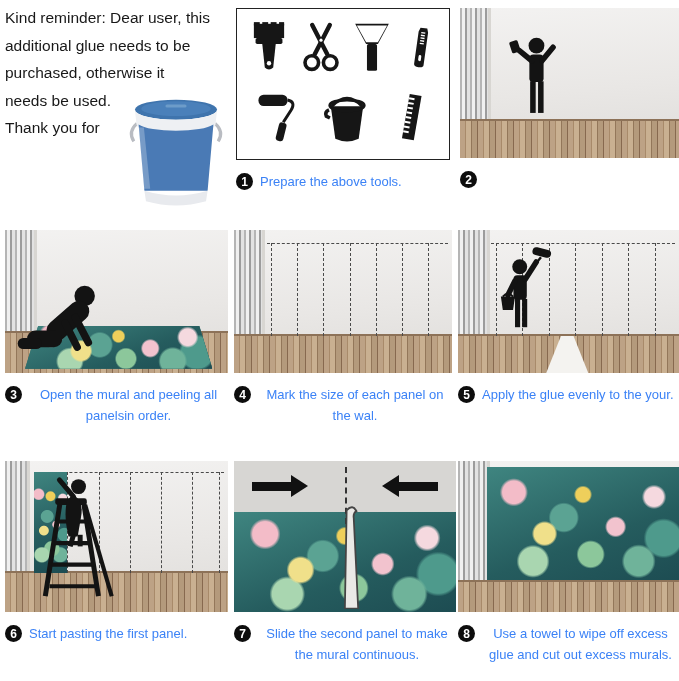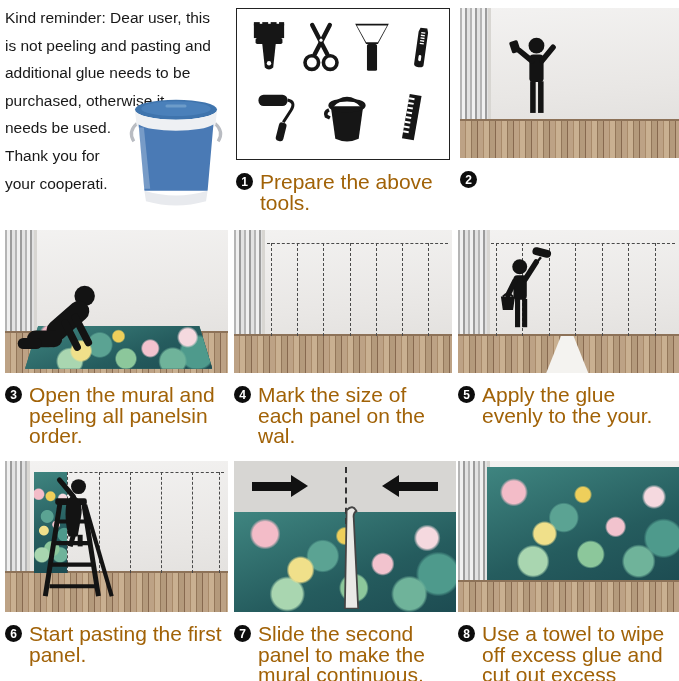--- a/index.html
+++ b/index.html
@@ -8,21 +8,21 @@
 
   
   .reminder{position:absolute;left:5px;top:4px;width:224px;height:222px;}
   .reminder .line{font-size:15.5px;line-height:27.6px;white-space:nowrap;color:#181818;}
   .bucket-wrap{position:absolute;left:118px;top:92px;width:106px;height:118px;}
 
   
   .caption{display:flex;gap:7px;margin-top:12px;align-items:flex-start;}
   .badge{flex:0 0 auto;width:17px;height:17px;border-radius:50%;background:#0d0d0d;color:#fff;
          font-size:12px;font-weight:bold;display:flex;align-items:center;justify-content:center;margin-top:1px;}
-  .cap-text{font-size:21px;line-height:20.5px;color:#a16207;}
+  .cap-text{font-size:13px;line-height:20.5px;color:#3b82f6;text-align:center;}
 
   
   .tools-cell{position:absolute;left:236px;top:8px;width:214px;}
   .tools-box{width:212px;height:150px;border:1px solid #222;background:#fff;
              display:flex;flex-direction:column;justify-content:space-evenly;}
   .tool-row{display:flex;justify-content:space-evenly;align-items:center;}
   .tool-row svg{display:block;}
 
   
   .scene{position:relative;overflow:hidden;background:linear-gradient(175deg,#f3f2f1 0%,#e9e7e5 55%,#dedcd9 100%);}
@@ -80,26 +80,24 @@
       clip-path:polygon(7% 0,93% 0,100% 100%,0 100%);box-shadow:0 2px 3px rgba(0,0,0,.35);}
   .psvg{position:absolute;}
 </style>
 </head>
 <body>
 
 <div class="sheet">
 
   <div class="reminder">
     <div class="line">Kind reminder: Dear user, this</div>
-    <div class="line">is not peeling and pasting and</div>
     <div class="line">additional glue needs to be</div>
     <div class="line">purchased, otherwise it</div>
     <div class="line">needs be used.</div>
     <div class="line">Thank you for</div>
-    <div class="line">your cooperati.</div>
     <div class="bucket-wrap">
       <svg viewBox="0 0 100 112" width="106" height="118">
         <path d="M13 26 q-9 8 -3 17" stroke="#b9bcc2" stroke-width="3" fill="none"></path>
         <path d="M87 26 q9 8 3 17" stroke="#b9bcc2" stroke-width="3" fill="none"></path>
         <ellipse cx="50" cy="13" rx="39" ry="9.5" fill="#3f74ad"></ellipse>
         <ellipse cx="50" cy="12" rx="33" ry="7" fill="#4a80ba"></ellipse>
         <rect x="40" y="8" width="20" height="3" rx="1.5" fill="#6d9cc9"></rect>
         <path d="M11 13 a39 9.5 0 0 0 78 0 l-1.5 14 a37.5 9 0 0 1 -75 0 z" fill="#eef0f3"></path>
         <path d="M14.5 27 L20 90 L80 90 L85.5 27 a37.5 9 0 0 1 -71 0 z" fill="#4a7ab5"></path>
         <path d="M20 90 q30 9 60 0 l-1.5 10 q-28.5 8 -57 0 z" fill="#e8eaee"></path>

